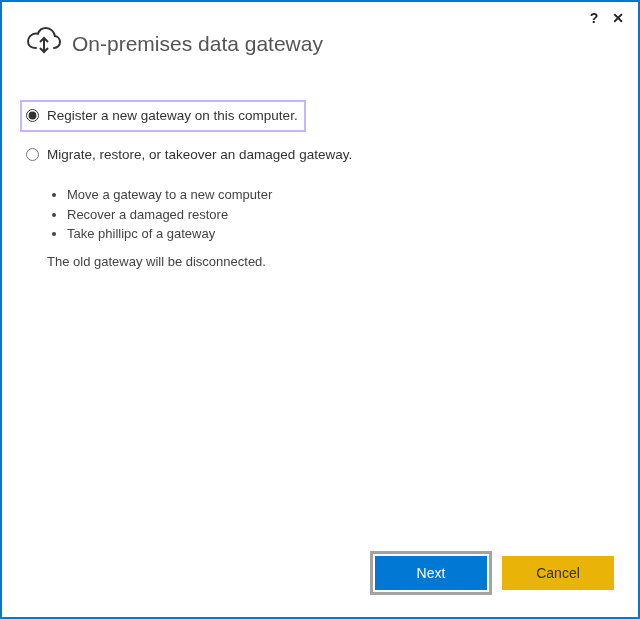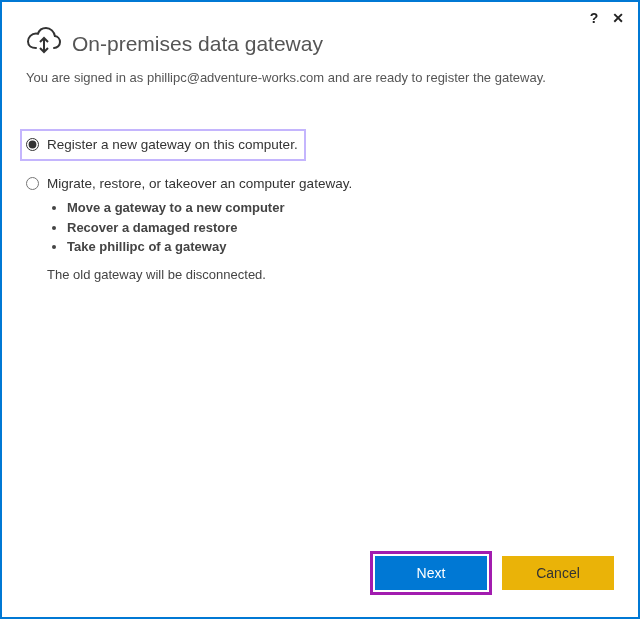--- a/index.html
+++ b/index.html
@@ -75,23 +75,22 @@
   .option-label {
     font-size: 13.5px;
     color: #333;
     line-height: 1.4;
   }
   input[type="radio"] {
     margin: 2px 0 0 0;
     accent-color: #333;
   }
   .sub-list {
-    margin: 4px 0 0 0;
+    margin: 20px 0 0 0;
     padding-left: 20px;
-    font-weight: bold;
   }
   .sub-list li {
     font-size: 13px;
     color: #444;
     line-height: 1.5;
     list-style: disc;
   }
   .sub-note {
     font-size: 13px;
     color: #444;
@@ -110,21 +109,21 @@
     height: 34px;
     border: none;
     font-size: 14px;
     cursor: pointer;
   }
   .btn-primary {
     background: #0078d4;
     color: #fff;
   }
   .btn-primary-wrap {
-    border: 3px solid #a21caf;
+    border: 3px solid #a3a3a3;
     display: inline-flex;
     padding: 2px;
   }
   .btn-secondary {
     background: #eab308;
     color: #333;
     margin-top: 5px;
   }
 </style>
 </head>
@@ -142,37 +141,34 @@
       <svg width="36" height="30" viewBox="0 0 36 30">
         <path d="M28 22c3.3 0 6-2.7 6-6 0-3-2.2-5.5-5.1-5.9C28.2 5.6 24.5 2 20 2c-3.7 0-6.9 2.4-8.1 5.8C11.3 7.6 10.7 7.5 10 7.5 5.6 7.5 2 11.1 2 15.5S5.6 22 10 22" fill="none" stroke="#333" stroke-width="2" stroke-linecap="round"></path>
         <line x1="18" y1="26" x2="18" y2="12" stroke="#333" stroke-width="2"></line>
         <polyline points="14,16 18,12 22,16" fill="none" stroke="#333" stroke-width="2"></polyline>
         <polyline points="14,22 18,26 22,22" fill="none" stroke="#333" stroke-width="2"></polyline>
       </svg>
     </span>
     <span class="title">On-premises data gateway</span>
   </div>
 
-  <div class="signed-in">
-    <span>You are signed in as </span><span>phillipc@adventure-works.com</span><span> and are ready to register the gateway.</span>
-  </div>
 
   <hr class="divider">
 
   <div class="options">
 
     <label class="option-row highlight">
       <input type="radio" name="gw" checked="" style="">
       <span class="option-label">Register a new gateway on this computer.</span>
     </label>
 
     <div class="option-row" style="align-items:flex-start;">
       <input type="radio" name="gw" style="">
       <div>
-        <span class="option-label">Migrate, restore, or takeover an computer gateway.</span>
+        <span class="option-label">Migrate, restore, or takeover an damaged gateway.</span>
         <ul class="sub-list">
           <li>Move a gateway to a new computer</li>
           <li>Recover a damaged restore</li>
           <li>Take phillipc of a gateway</li>
         </ul>
         <div class="sub-note">The old gateway will be disconnected.</div>
       </div>
     </div>
 
   </div>

